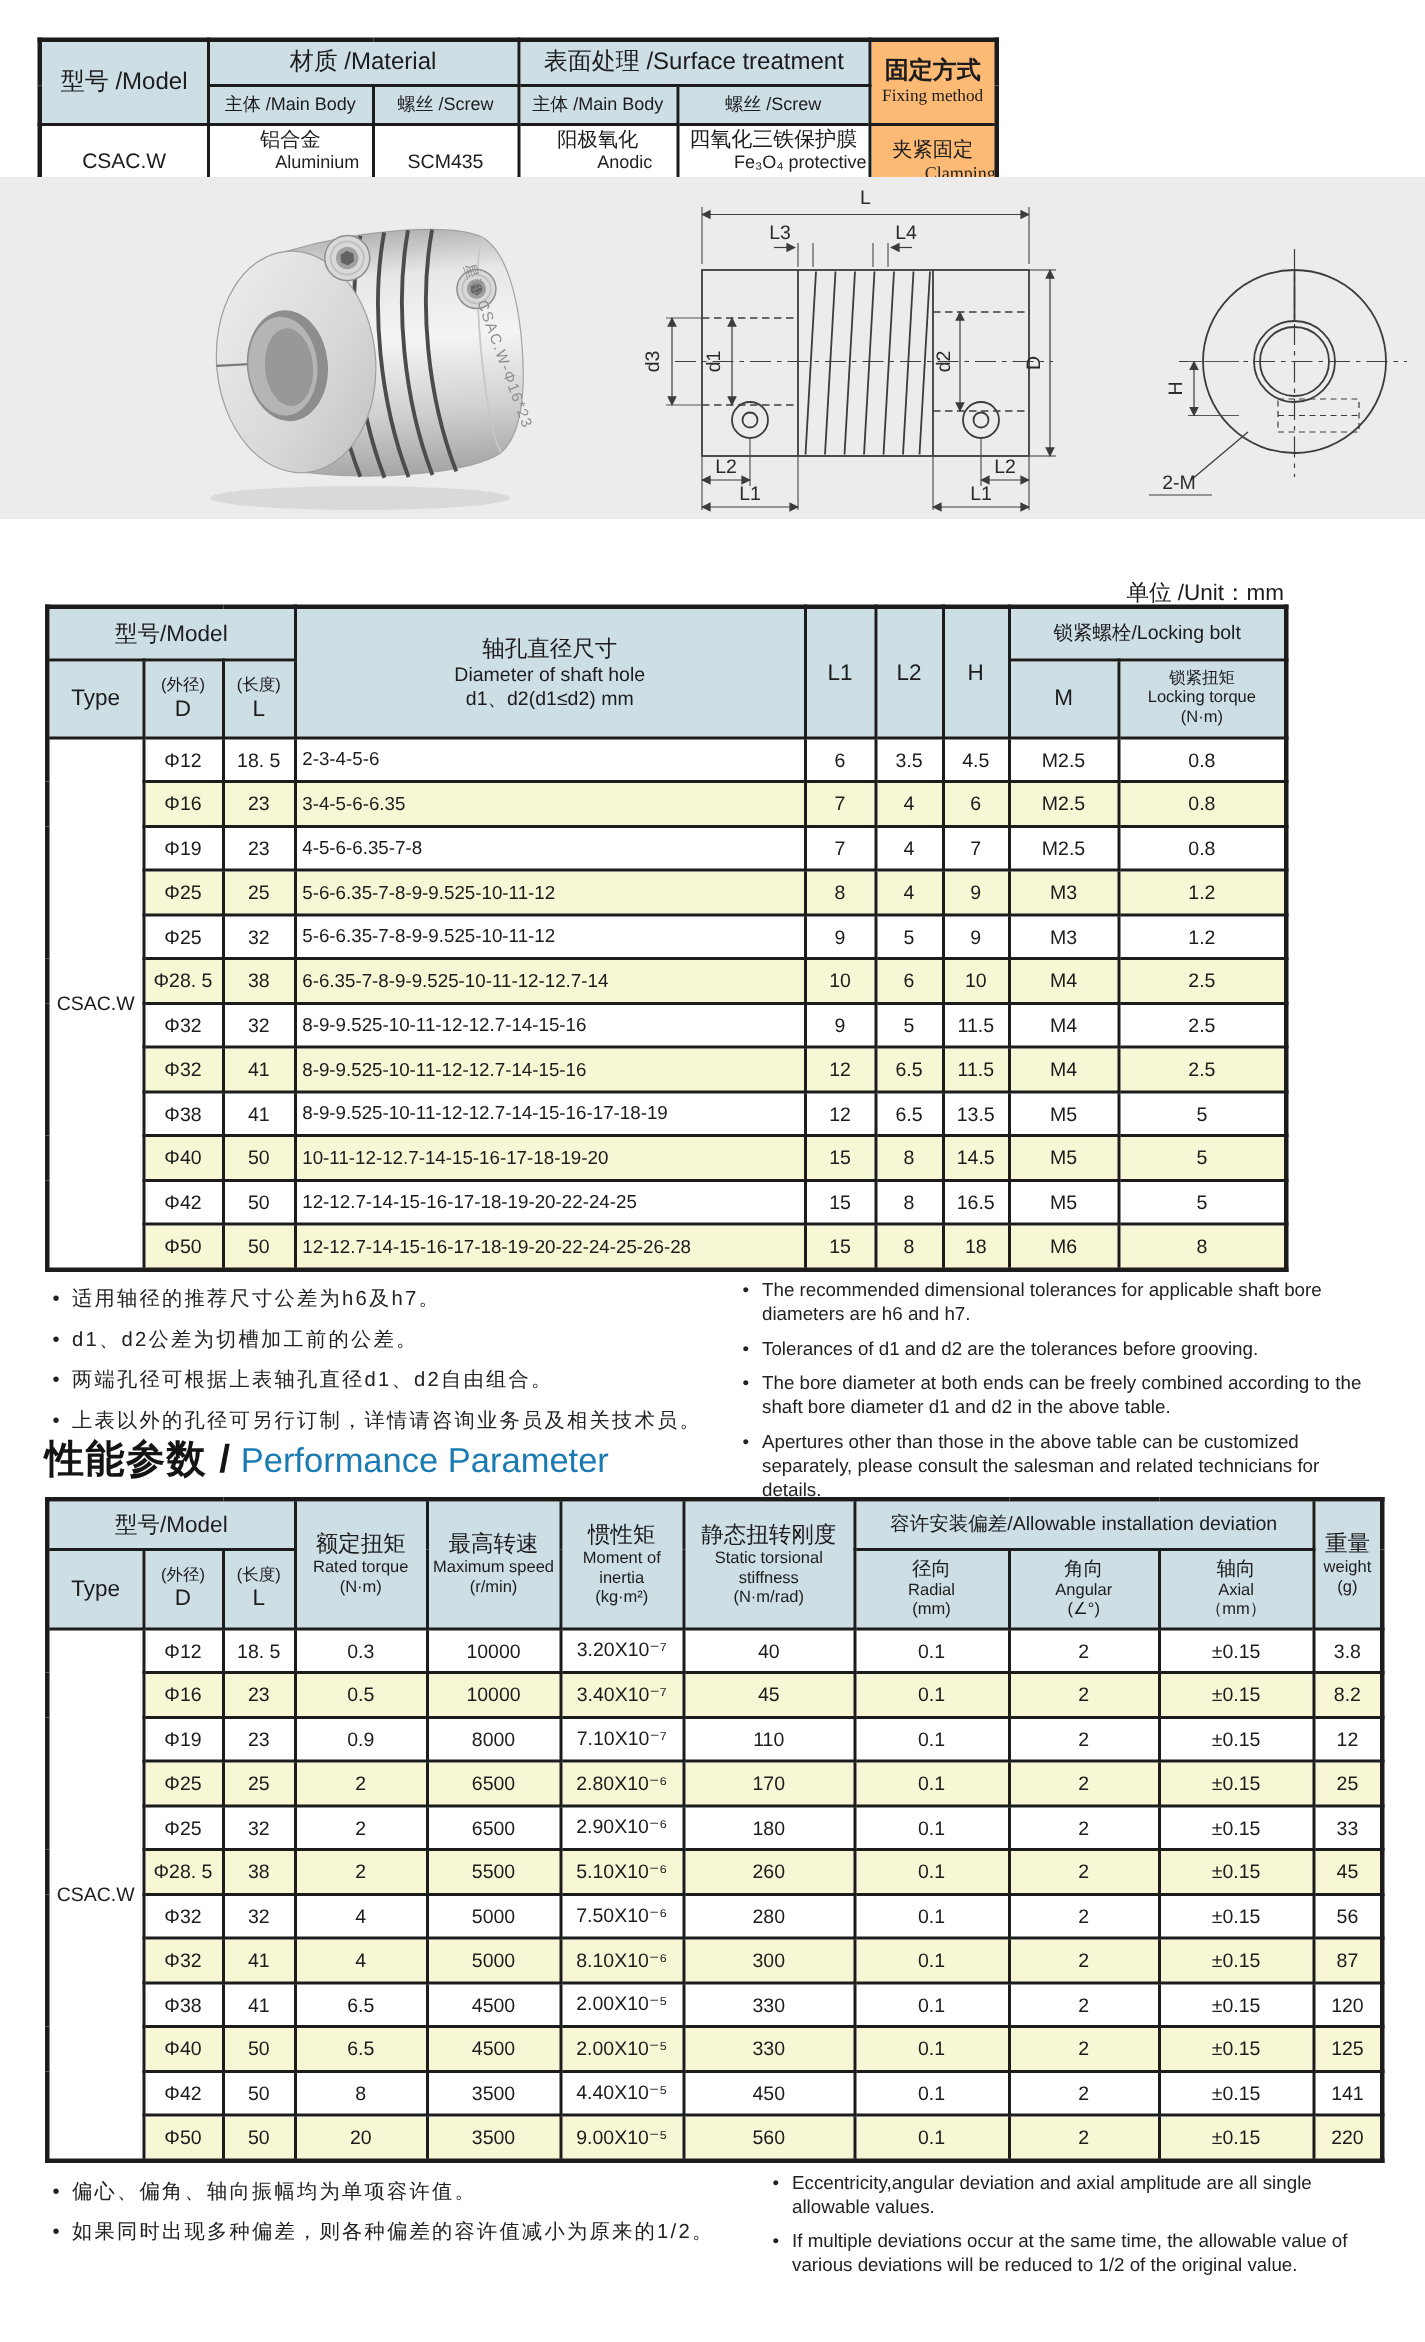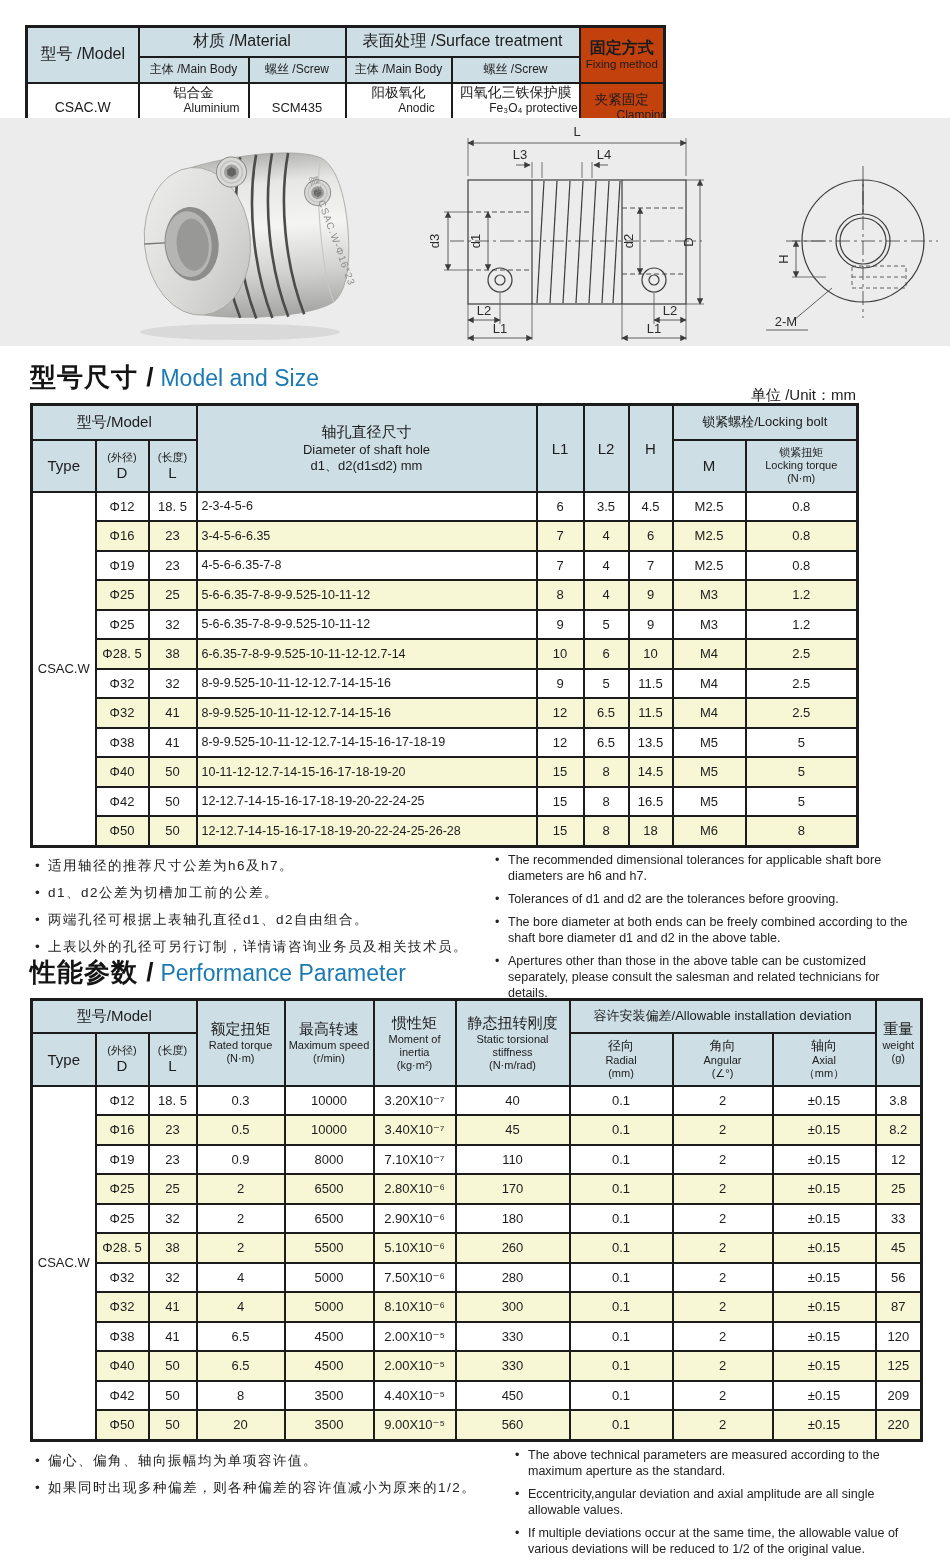--- a/index.html
+++ b/index.html
@@ -5,21 +5,21 @@
   html,body{margin:0;padding:0;background:#fff;}
   .page{position:relative;width:950px;height:1561px;background:#ffffff;overflow:hidden;
         font-family:"Liberation Sans","DejaVu Sans",sans-serif;color:#1c1c1c;}
 
   
   table{border-collapse:collapse;table-layout:fixed;}
   .grid th,.grid td{border:2px solid #1c1c1c;text-align:center;vertical-align:middle;
         padding:0;overflow:hidden;}
   .grid{border:3px solid #1c1c1c;}
   .hd{background:#cddee5;}
-  .yellow{background:#c2410c;}
+  .yellow{background:#fdba74;font-family:Liberation Serif, serif;}
   tr.alt td{background:#f7f6d5;}
   td.type-cell{background:#ffffff !important;font-size:14px;}
 
   
   .spec{position:absolute;left:25px;top:25px;width:638px;}
   .spec th{font-weight:normal;}
   .spec .h1{font-size:16px;}
   .spec .h2{font-size:12px;}
   .cn{font-size:13.5px;line-height:17px;}
   .en{font-size:12px;line-height:15px;color:#222;padding-left:36px;}
@@ -260,23 +260,20 @@
         <line x1="78" y1="131" x2="44" y2="131"></line>
         <line x1="48" y1="95" x2="48" y2="131" marker-start="url(#ar)" marker-end="url(#ar)" stroke="#3c3c3c"></line>
         <line x1="46" y1="174" x2="84" y2="142" stroke="#3c3c3c"></line>
         <line x1="18" y1="184" x2="60" y2="184" stroke="#3c3c3c"></line>
       </g>
       <text class="dim" text-anchor="middle" transform="rotate(-90 40 113)" x="40" y="113">H</text>
       <text class="dim" x="38" y="180" text-anchor="middle">2-M</text>
     </svg>
   </div>
 
-  <div class="section-title" style="top:360px">
-    <span class="t-cn">型号尺寸 /</span><span class="t-en">Model and Size</span>
-  </div>
   <div class="unit-label">单位 /Unit：mm</div>
 
   <table class="size-table grid">
     <colgroup>
         <col style="width:64px">
         <col style="width:53px">
         <col style="width:48px">
         <col style="width:340px">
         <col style="width:47px">
         <col style="width:45px">
@@ -655,21 +652,21 @@
         <tr>
       <td>Φ42</td>
       <td>50</td>
       <td>8</td>
       <td>3500</td>
       <td>4.40X10⁻⁵</td>
       <td>450</td>
       <td>0.1</td>
       <td>2</td>
       <td>±0.15</td>
-      <td>209</td>
+      <td>141</td>
     </tr>
         <tr class="alt">
       <td>Φ50</td>
       <td>50</td>
       <td>20</td>
       <td>3500</td>
       <td>9.00X10⁻⁵</td>
       <td>560</td>
       <td>0.1</td>
       <td>2</td>
@@ -678,19 +675,18 @@
     </tr>
       </tbody>
   </table>
 
   <div class="notes perf-notes">
     <ul class="notes-cn col-cn" id="perf-notes-cn">
         <li>偏心、偏角、轴向振幅均为单项容许值。</li>
         <li>如果同时出现多种偏差，则各种偏差的容许值减小为原来的1/2。</li>
       </ul>
     <ul class="notes-en col-en" id="perf-notes-en">
-        <li>The above technical parameters are measured according to the maximum aperture as the standard.</li>
         <li>Eccentricity,angular deviation and axial amplitude are all single allowable values.</li>
         <li>If multiple deviations occur at the same time, the allowable value of various deviations will be reduced to 1/2 of the original value.</li>
       </ul>
   </div>
 
 </div>
 
 </body></html>

